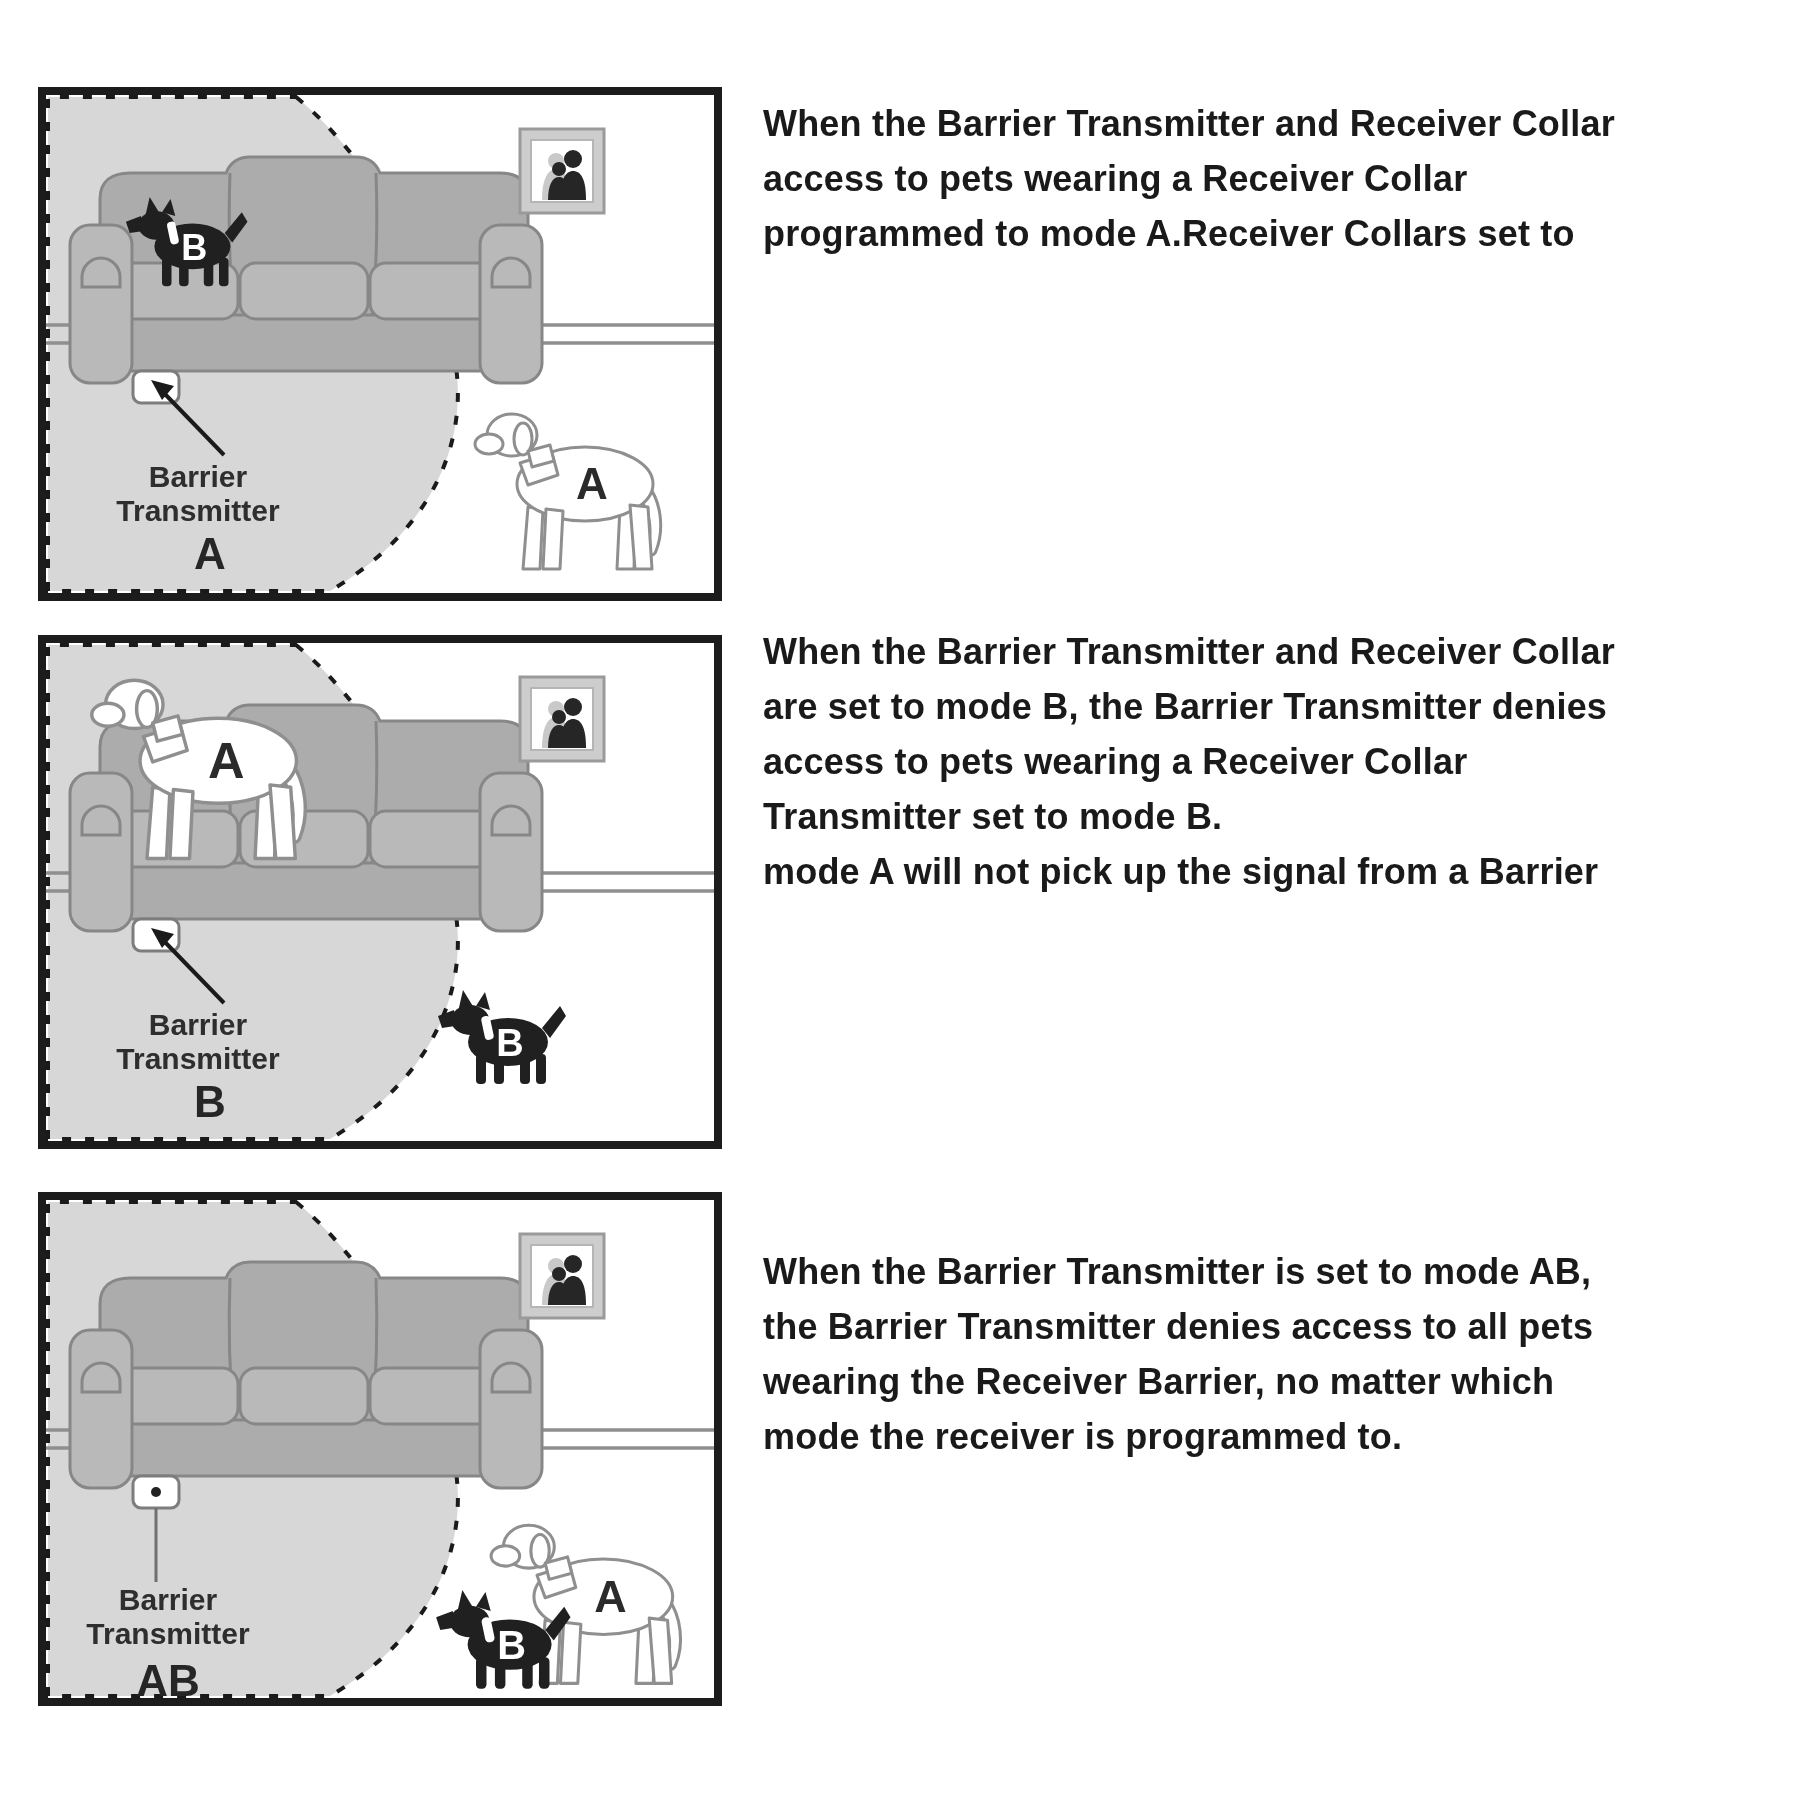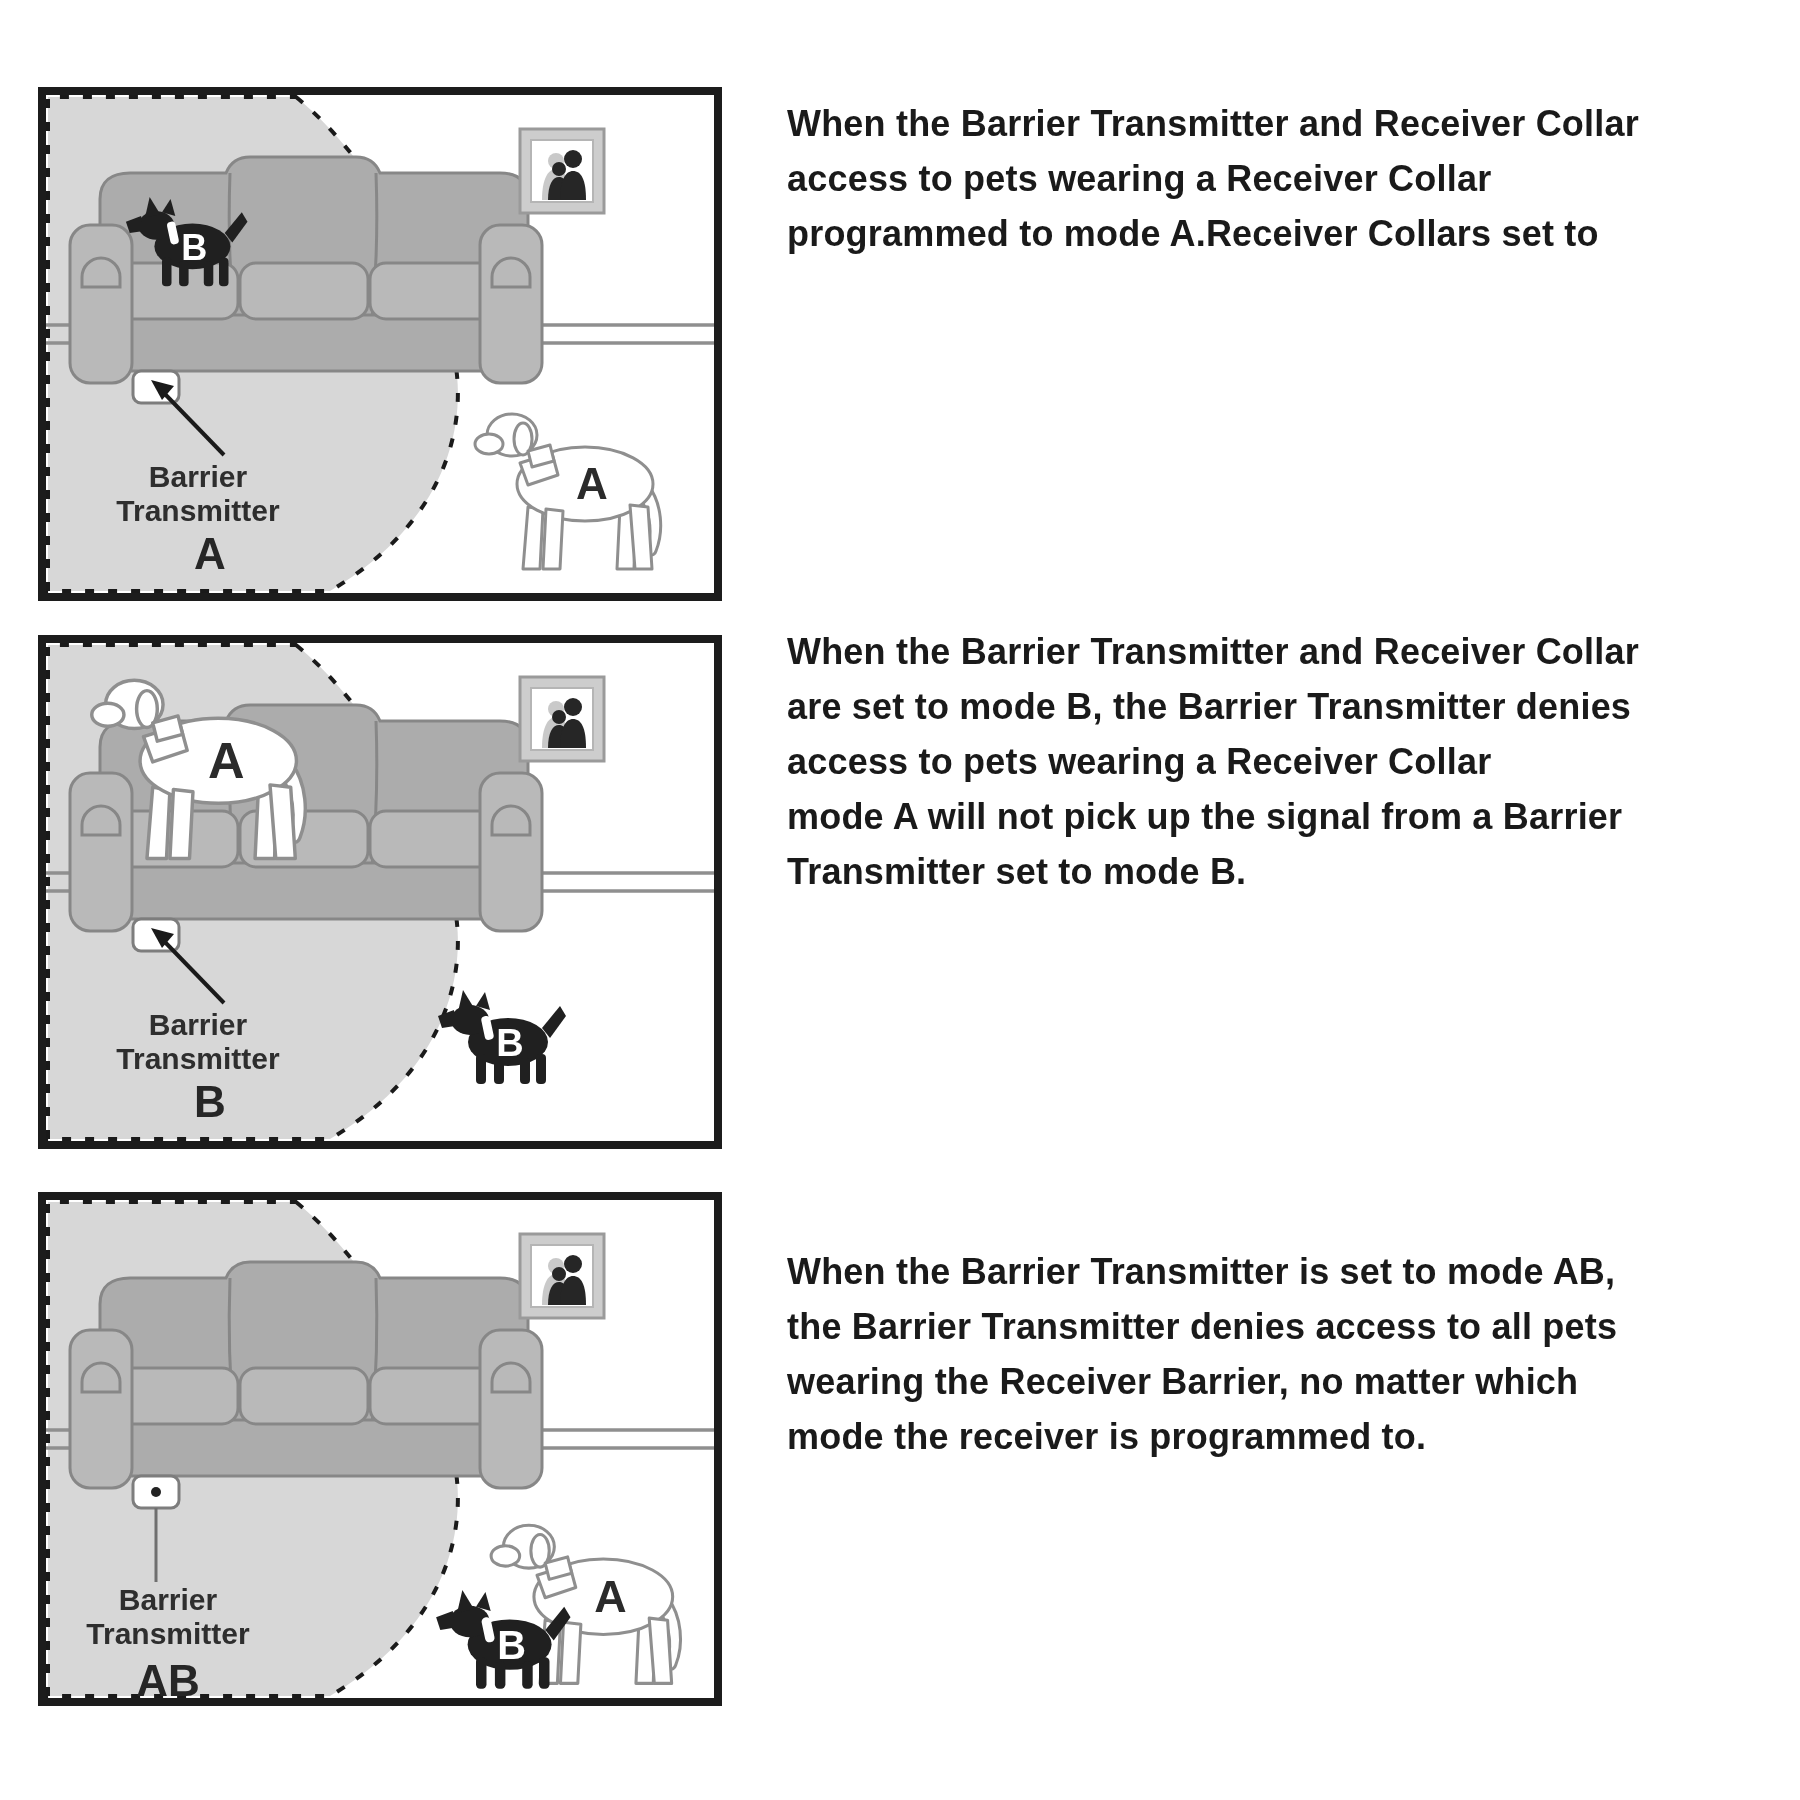--- a/index.html
+++ b/index.html
@@ -23,21 +23,21 @@
   .arrow-head{fill:#1a1a1a;}
   .drop-line{stroke:#6f6f6f;stroke-width:3;}
   .tx-dot{fill:#222222;}
   .label-text{font-family:"Liberation Sans",sans-serif;font-weight:bold;font-size:30px;fill:#2e2e2e;text-anchor:middle;}
   .label-mode{font-family:"Liberation Sans",sans-serif;font-weight:bold;font-size:44px;fill:#262626;text-anchor:middle;}
   .terrier-body{fill:#202020;}
   .terrier-collar{fill:#ffffff;}
   .hound-part{fill:#ffffff;stroke:#8f8f8f;stroke-width:3;stroke-linejoin:round;}
   .dog-letter-light{font-family:"Liberation Sans",sans-serif;font-weight:bold;font-size:38px;fill:#ffffff;text-anchor:middle;}
   .dog-letter-dark{font-family:"Liberation Sans",sans-serif;font-weight:bold;font-size:44px;fill:#2b2b2b;text-anchor:middle;}
-  .para{position:absolute;left:787px;width:1010px;font-weight:bold;font-size:36px;line-height:55px;color:#1a1a1a;letter-spacing:0.2px;}
+  .para{position:absolute;left:763px;width:1010px;font-weight:bold;font-size:36px;line-height:55px;color:#1a1a1a;letter-spacing:0.2px;}
   .para div{white-space:nowrap;}
 </style>
 </head>
 <body>
 
 <svg class="panel" style="left:38px;top:87px" width="684" height="514" viewBox="0 0 684 514">
   <path class="blob" d="M258,10 C320,60 395,170 418,280 C428,350 400,440 292,504 L10,504 L10,10 Z"></path>
   <line class="wall" x1="8" y1="238" x2="676" y2="238"></line>
   <line class="wall" x1="8" y1="256" x2="676" y2="256"></line>
 
@@ -285,22 +285,22 @@
 <div class="para" style="top:96px">
   <div>When the Barrier Transmitter and Receiver Collar</div>
   <div>access to pets wearing a Receiver Collar</div>
   <div>programmed to mode A.Receiver Collars set to</div>
 </div>
 
 <div class="para" style="top:624px">
   <div>When the Barrier Transmitter and Receiver Collar</div>
   <div>are set to mode B, the Barrier Transmitter denies</div>
   <div>access to pets wearing a Receiver Collar</div>
+  <div>Transmitter set to mode B.</div>
   <div>mode A will not pick up the signal from a Barrier</div>
-  <div>Transmitter set to mode B.</div>
 </div>
 
 <div class="para" style="top:1244px">
   <div>When the Barrier Transmitter is set to mode AB,</div>
   <div>the Barrier Transmitter denies access to all pets</div>
   <div>wearing the Receiver Barrier, no matter which</div>
   <div>mode the receiver is programmed to.</div>
 </div>
 
 </body></html>

